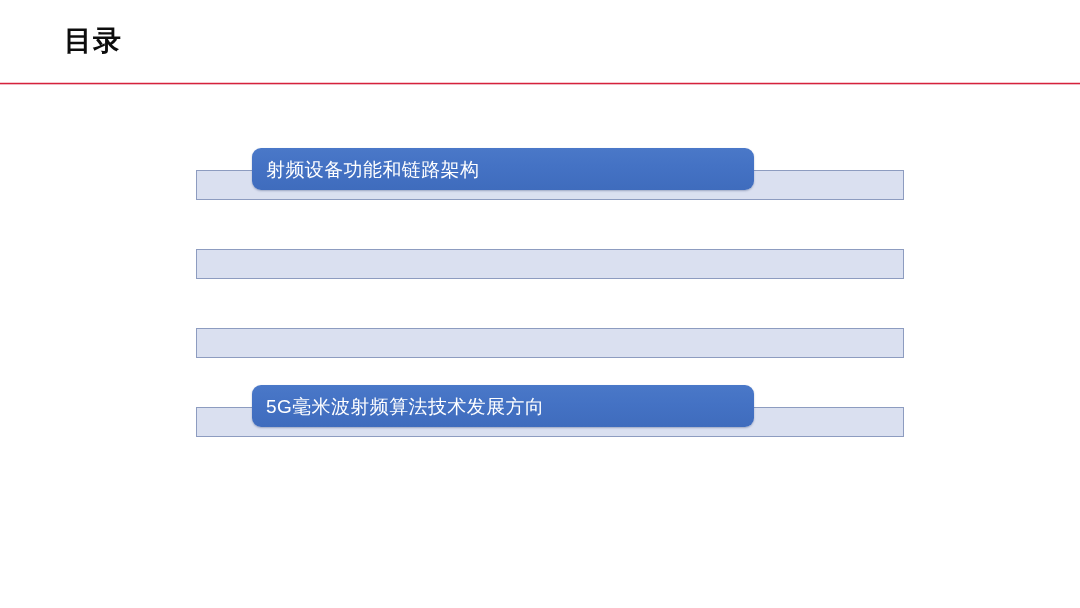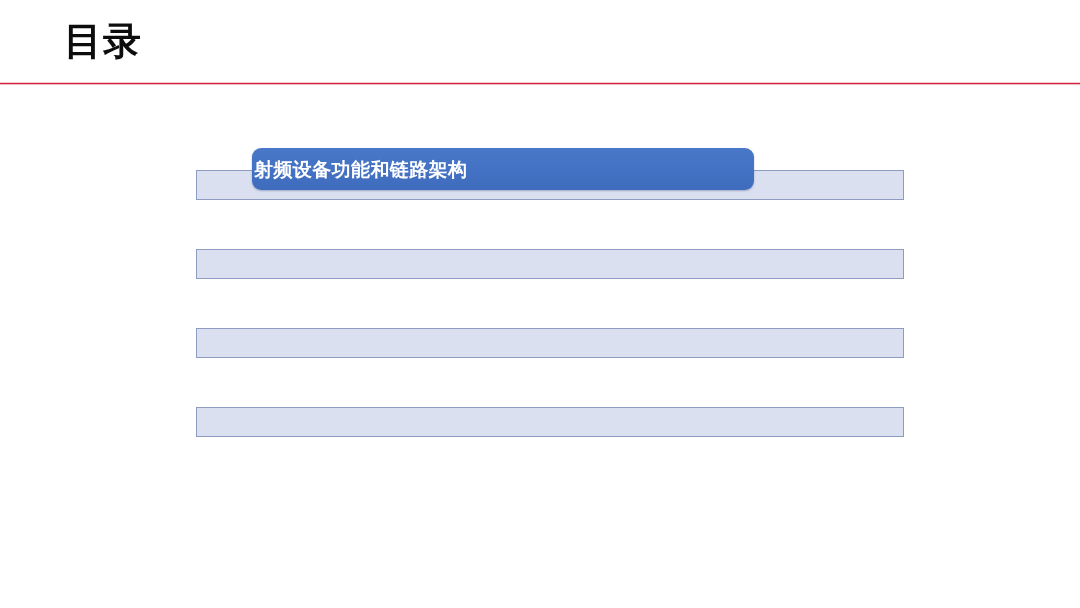--- a/index.html
+++ b/index.html
@@ -19,21 +19,21 @@
     position: absolute;
     inset: 0;
     background: #ffffff;
   }
 
   
   .slide-title {
     position: absolute;
     left: 64px;
     top: 20px;
-    font-size: 38px;
+    font-size: 28px;
     font-weight: bold;
     color: #0d0d0d;
     letter-spacing: 1px;
     line-height: 42px;
     white-space: nowrap;
   }
 
   .title-rule {
     position: absolute;
     left: 0;
@@ -86,22 +86,22 @@
     box-shadow: 0 1px 2px rgba(40, 60, 110, 0.35);
     display: flex;
     align-items: center;
     box-sizing: border-box;
   }
 
   .toc-label {
     color: #ffffff;
     font-size: 19px;
     line-height: 19px;
-    font-weight: bold;
-    padding-left: 2px;
+    font-weight: normal;
+    padding-left: 14px;
     letter-spacing: 0.4px;
     white-space: nowrap;
   }
 </style>
 </head>
 <body>
 
 <div id="slide">
 
   <div class="slide-title">目录</div>
@@ -120,17 +120,20 @@
     <div class="toc-row" style="top:227px">
       <div class="toc-plate"></div>
     </div>
 
     <div class="toc-row" style="top:306px">
       <div class="toc-plate"></div>
     </div>
 
     <div class="toc-row" style="top:385px">
       <div class="toc-plate"></div>
+      <div class="toc-pill">
+        <span class="toc-label">5G毫米波射频算法技术发展方向</span>
+      </div>
     </div>
 
   </div>
 
 </div>
 
 </body></html>

